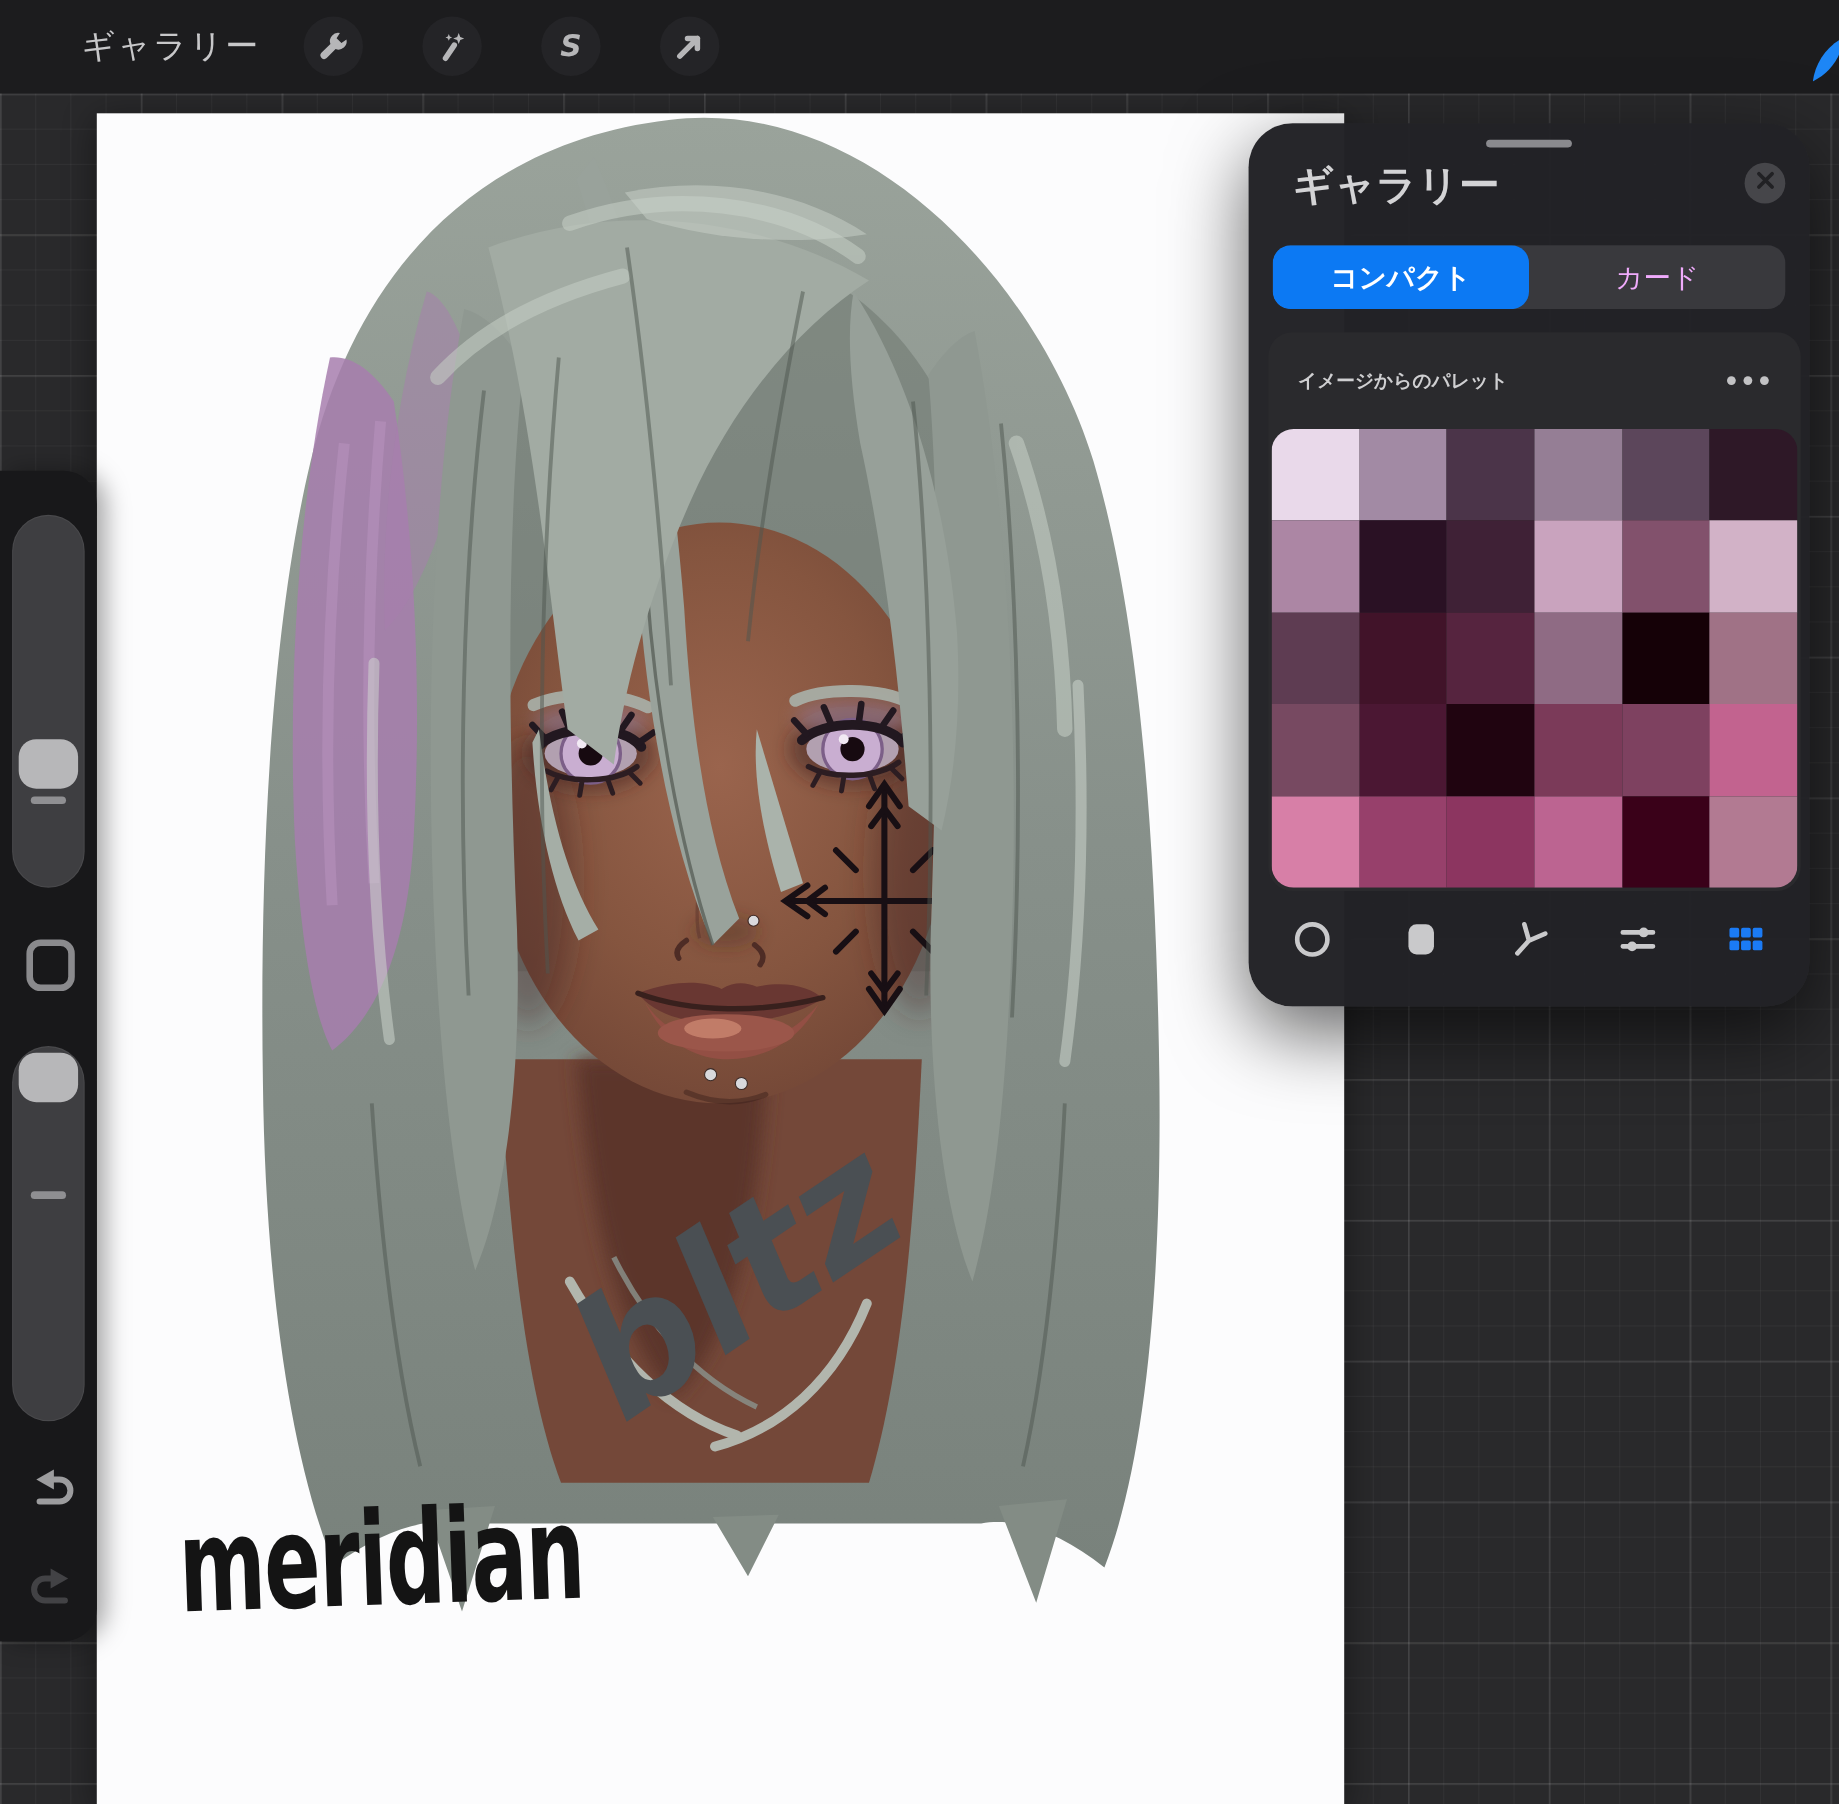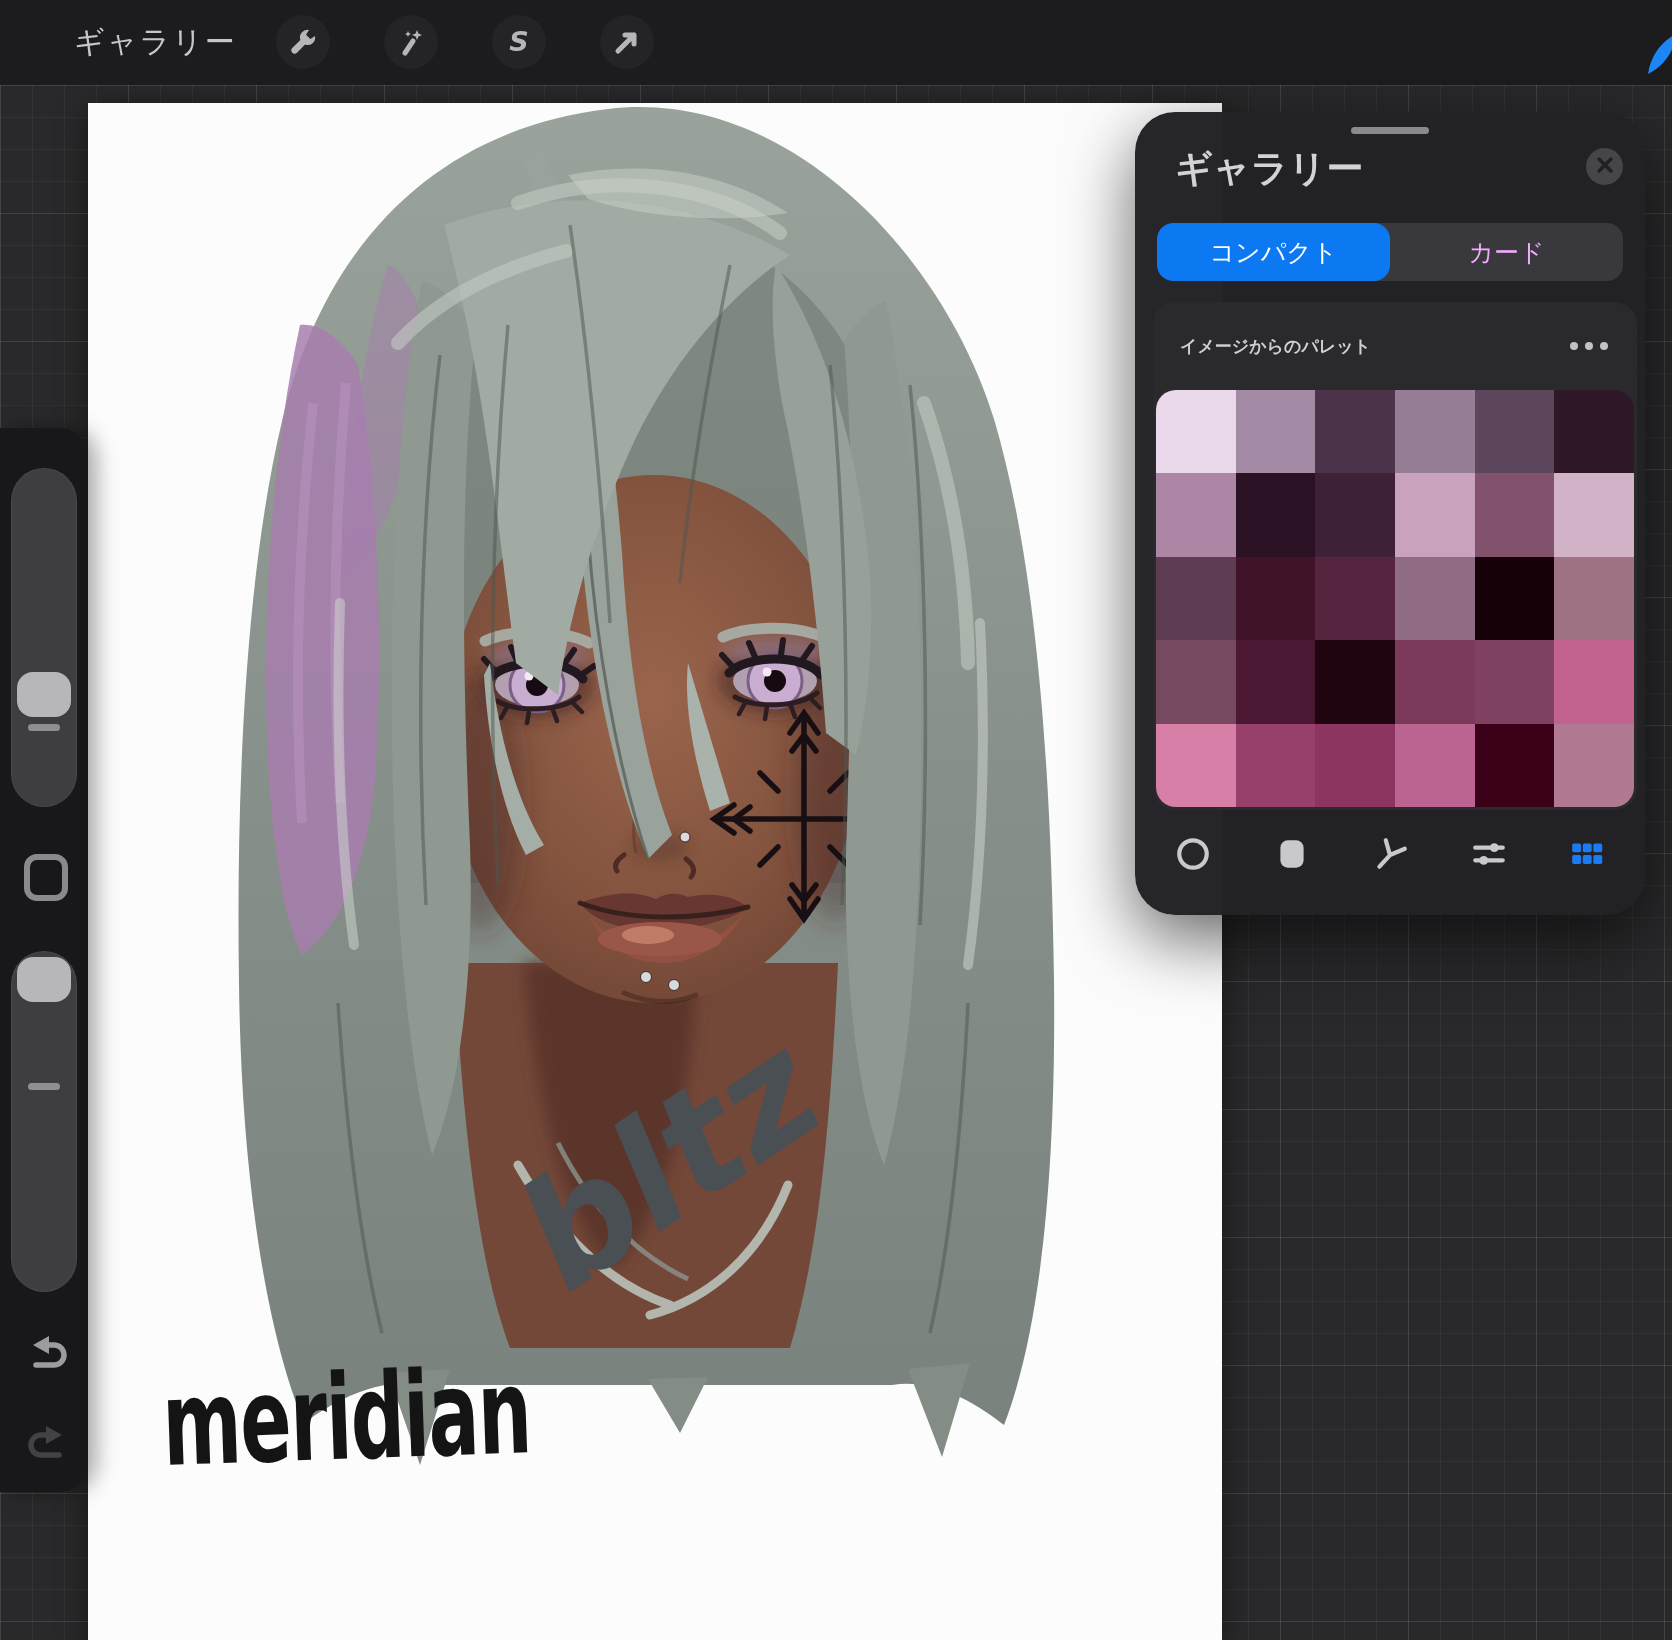--- a/index.html
+++ b/index.html
@@ -55,21 +55,21 @@
     background:rgba(35,35,39,0.985);border-radius:40px;z-index:40;
     box-shadow:0 24px 70px rgba(0,0,0,0.6);}
   .panel-handle{position:absolute;left:50%;transform:translateX(-50%);top:15px;width:78px;height:7px;
     background:#8a8a8e;border-radius:4px;}
   .panel-title{position:absolute;left:40px;top:32px;font-size:37px;font-weight:bold;color:#d3d3d5;}
   .close-btn{position:absolute;right:22px;top:36px;width:37px;height:37px;border-radius:50%;
     background:#46464a;display:flex;align-items:center;justify-content:center;}
   .segmented{position:absolute;left:22px;top:111px;width:466px;height:58px;background:#39393d;
     border-radius:16px;display:flex;overflow:hidden;}
   .segment{flex:1;display:flex;align-items:center;justify-content:center;font-size:25px;color:#f0abfc;}
-  .segment.active{border-radius:16px;color:#fff;font-weight:normal;}
+  .segment.active{border-radius:16px;color:#fff;font-weight:bold;}
   .section-card{position:absolute;left:18px;top:190px;width:484px;height:508px;background:#2a2a2d;
     border-radius:22px;}
   .section-row{position:absolute;left:27px;right:27px;top:26px;height:36px;display:flex;
     align-items:center;justify-content:space-between;}
   .section-label{font-size:17px;font-weight:600;color:#cfcfd1;}
   .more-dots{display:flex;gap:7px;align-items:center;padding:8px 2px;}
   .more-dots i{width:8px;height:8px;border-radius:50%;background:#c2c2c4;}
   .swatch-grid{position:absolute;left:3px;top:88px;width:478px;height:417px;border-radius:20px;
     overflow:hidden;display:grid;grid-template-columns:repeat(6,1fr);grid-template-rows:repeat(5,1fr);}
   .swatch{width:100%;height:100%;}

